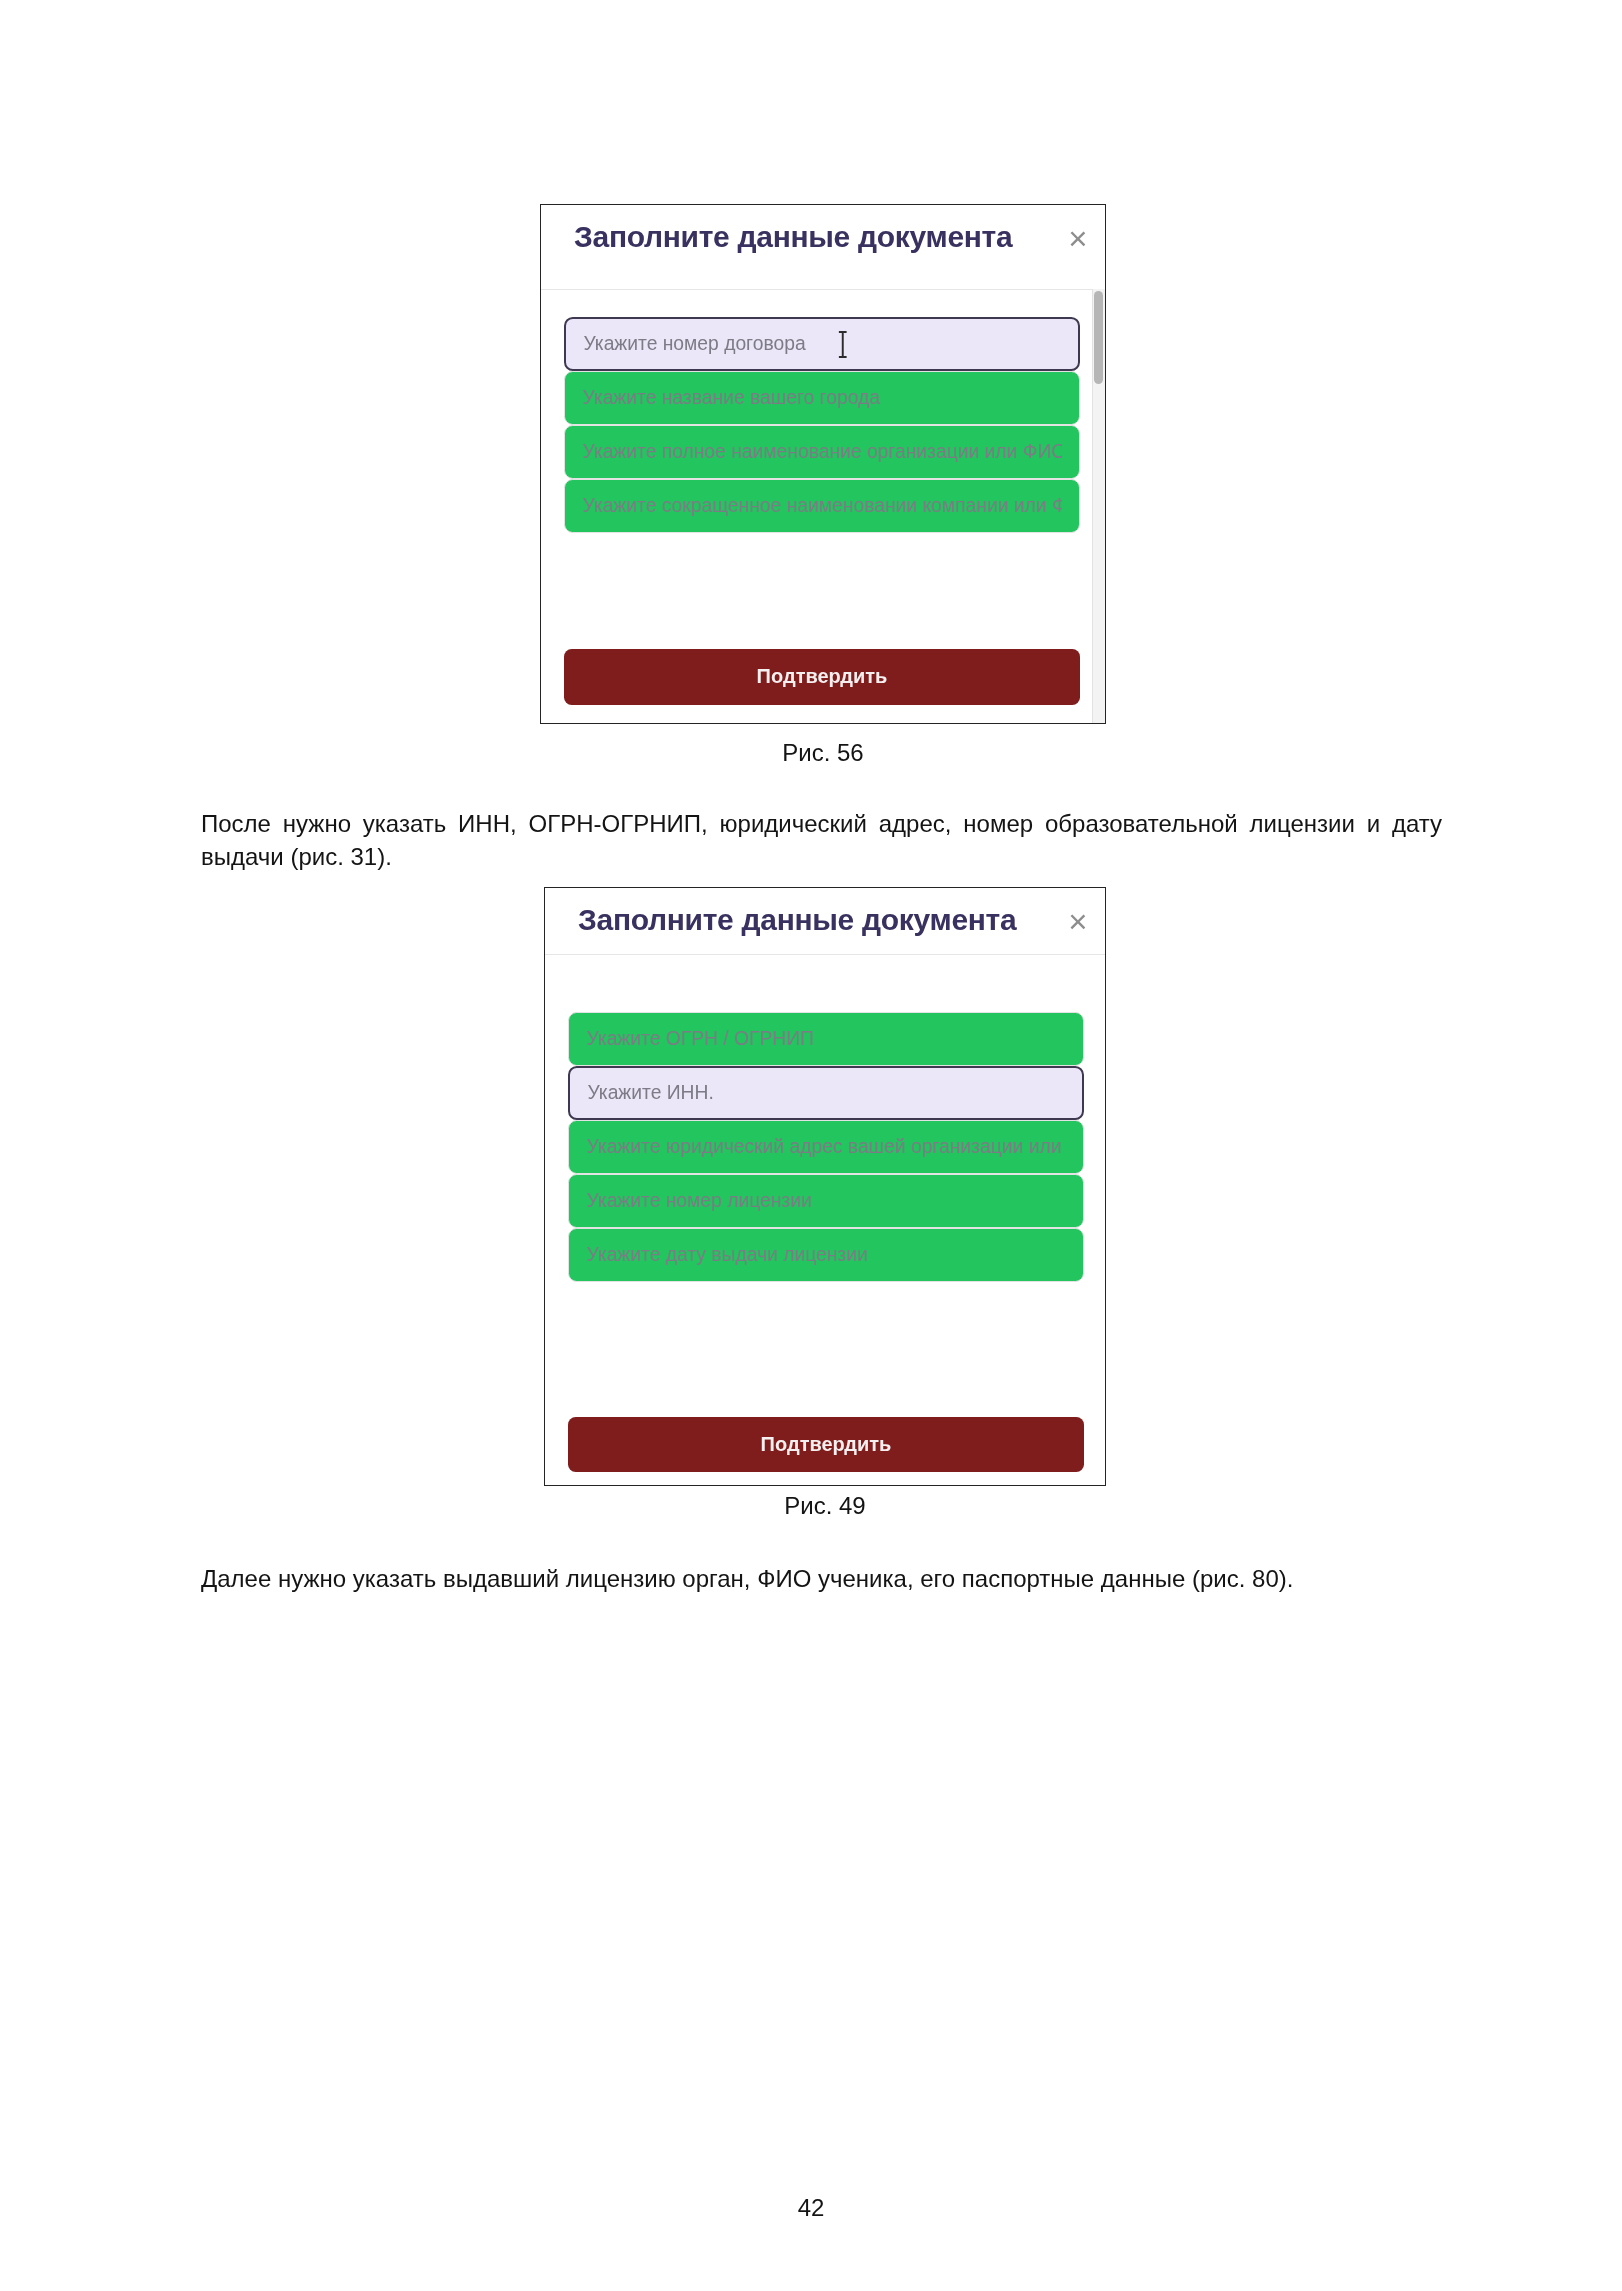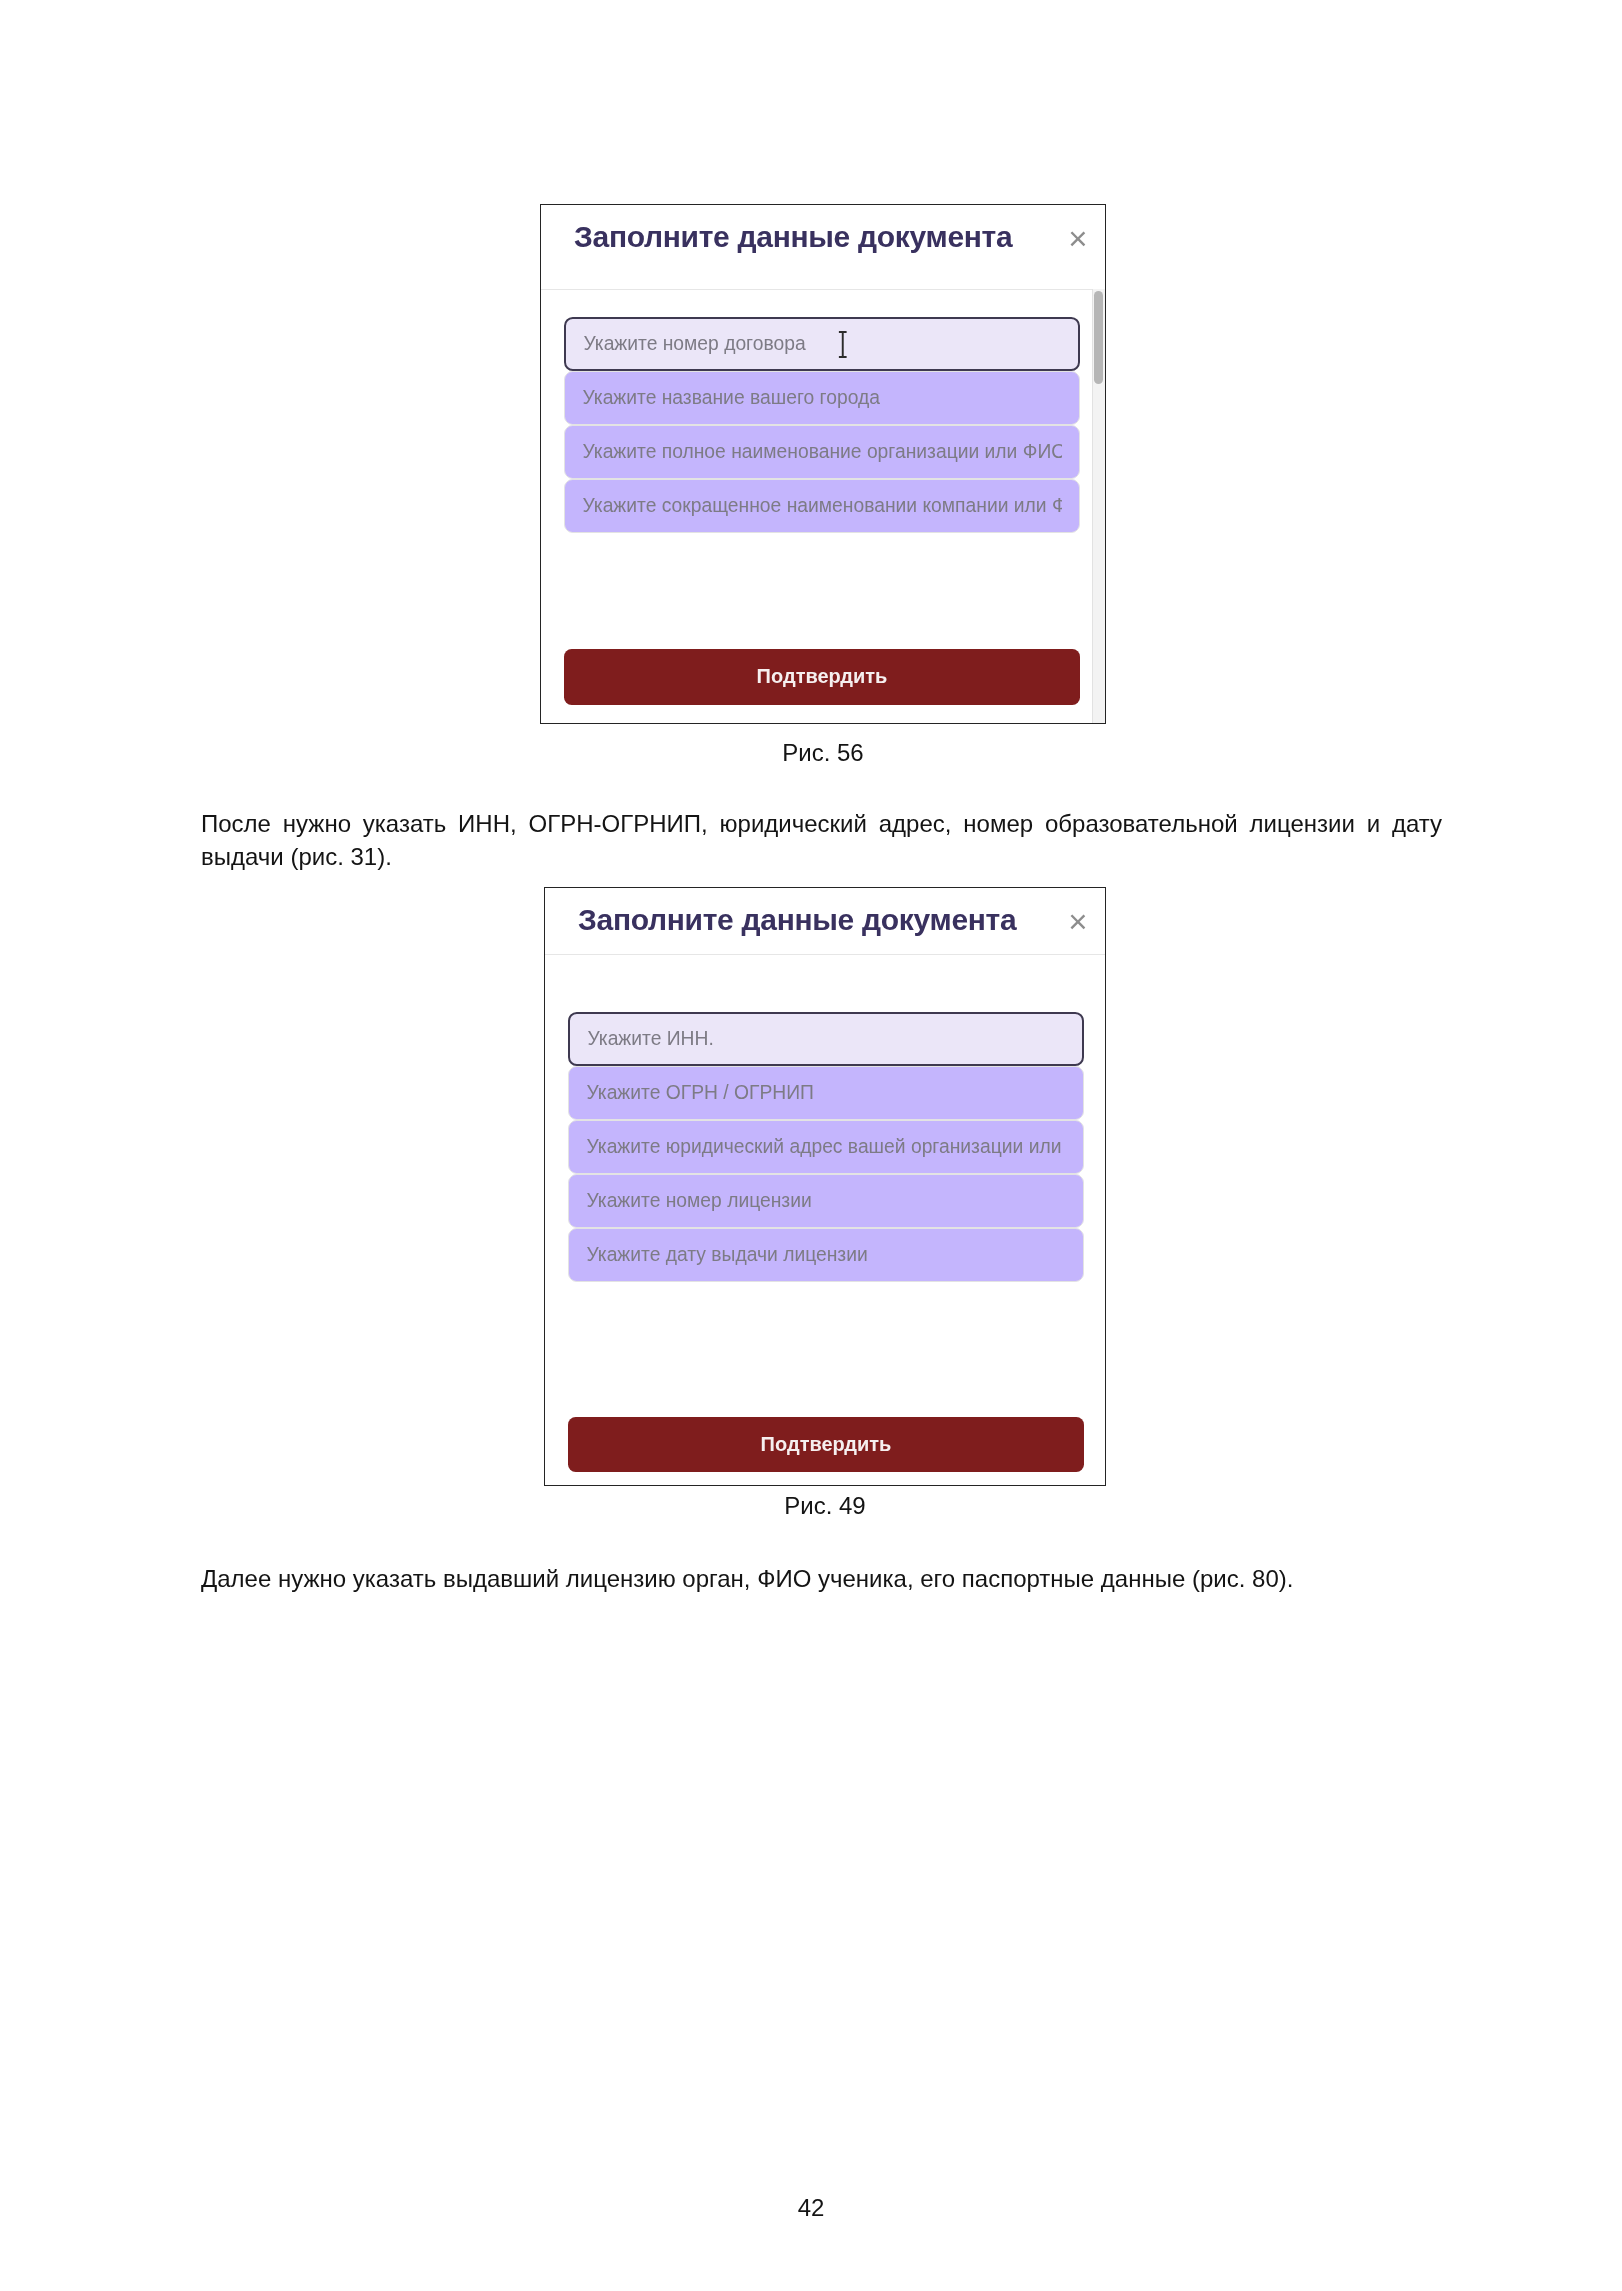--- a/index.html
+++ b/index.html
@@ -25,21 +25,21 @@
   .close {
     font-size:33px; line-height:1; color:#8d8d8d; font-weight:300;
     padding:1.9px 3.9px; cursor:pointer;
   }
   .header-line { position:absolute; left:0; right:0; height:1px; background:#e6e6e6; }
 
   .fields { position:absolute; left:23px; width:516px; }
   .field { position:relative; height:54px; }
   .field input {
     width:100%; height:100%;
-    background:#c4b5fd; border:1px solid #e3e3e3; border-radius:8.7px;
+    background:#22c55e; border:1px solid #e3e3e3; border-radius:8.7px;
     padding:0 17.4px; font-family:"Liberation Sans", sans-serif;
     font-size:19.3px; color:#444; outline:none;
   }
   .field input::placeholder { color:#7d7b85; opacity:1; }
   .field.active input { background:#ebe6f8; border:2.9px solid #3e3950; }
 
   .submit {
     position:absolute; left:23px; width:516px; height:56px;
     border:none; border-radius:7.7px; background:#7f1d1d;
     color:rgba(255,255,255,0.93); font-family:"Liberation Sans", sans-serif;
@@ -107,25 +107,25 @@
 
 <div class="frame" style="left:544px; top:887px; width:562px; height:599px;">
 
   <div class="modal-header">
     <div class="modal-title">Заполните данные документа</div>
     <div class="close">×</div>
   </div>
   <div class="header-line" style="top:66px;"></div>
 
   <div class="fields" style="top:124px;">
+    <div class="field">
+      <input type="text" placeholder="Укажите ОГРН / ОГРНИП" style="">
+    </div>
     <div class="field active">
       <input type="text" placeholder="Укажите ИНН." style="">
-    </div>
-    <div class="field">
-      <input type="text" placeholder="Укажите ОГРН / ОГРНИП" style="">
     </div>
     <div class="field">
       <input type="text" placeholder="Укажите юридический адрес вашей организации или в" style="">
     </div>
     <div class="field">
       <input type="text" placeholder="Укажите номер лицензии" style="">
     </div>
     <div class="field">
       <input type="text" placeholder="Укажите дату выдачи лицензии" style="">
     </div>

